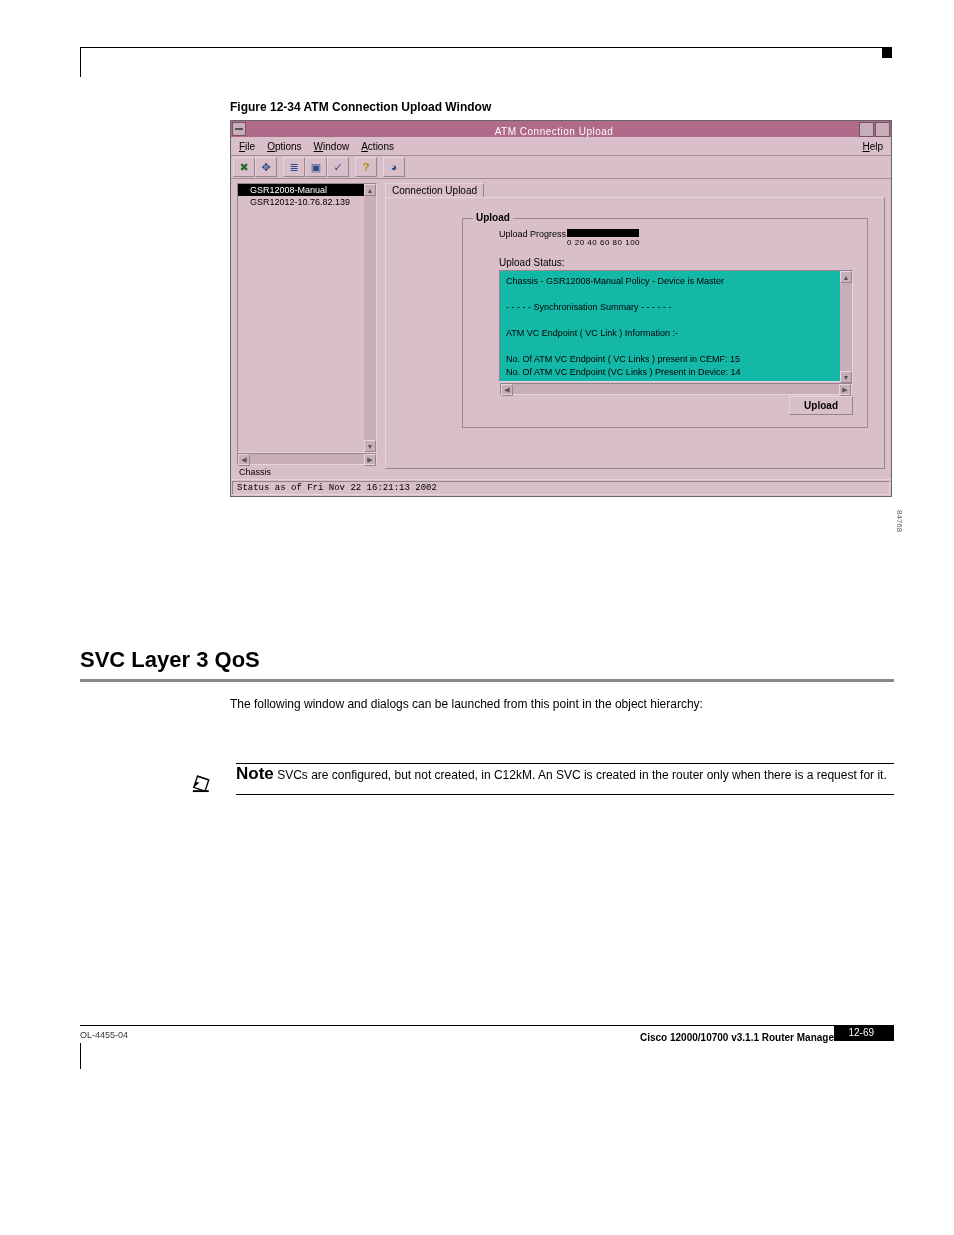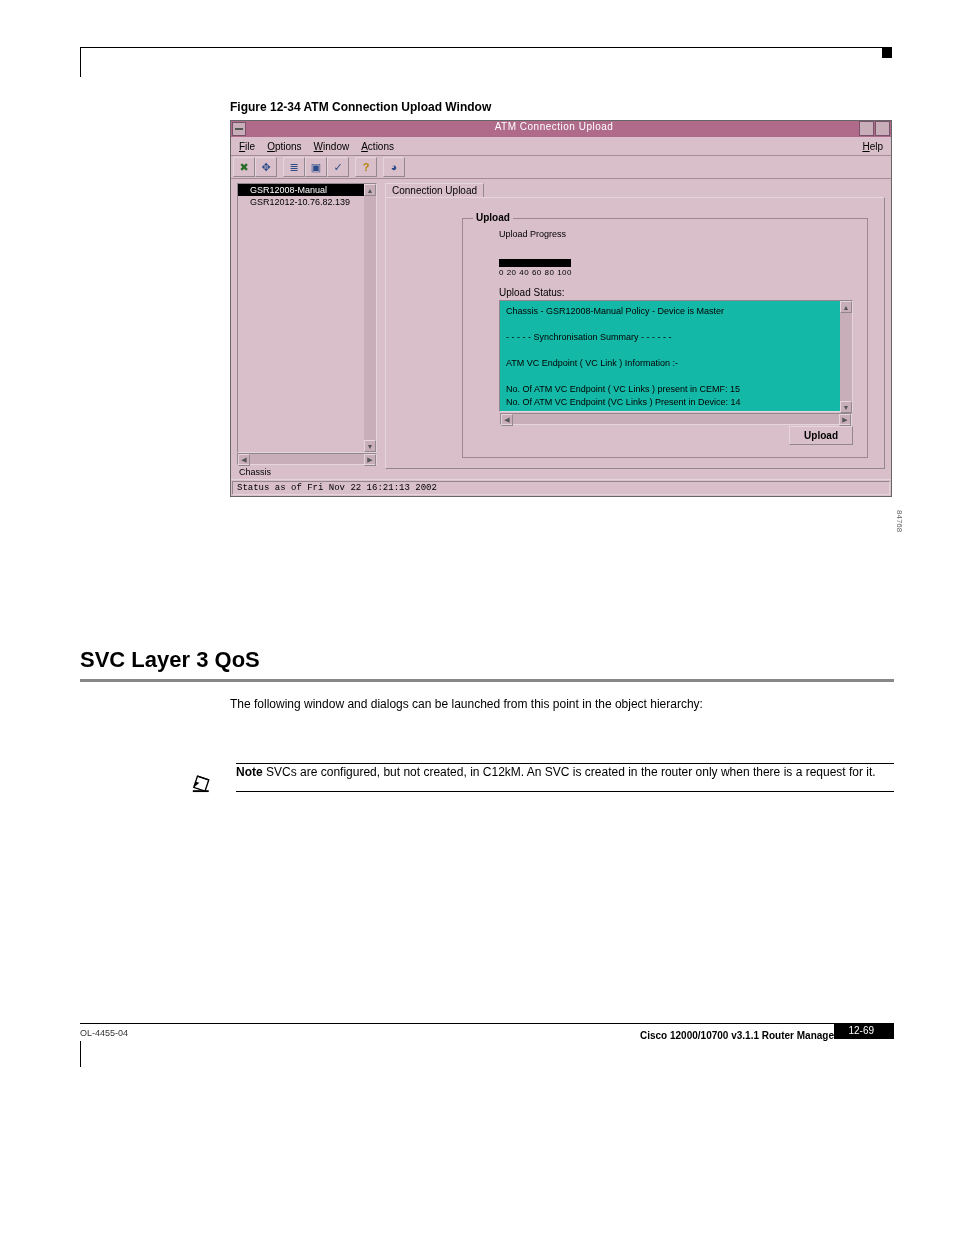--- a/index.html
+++ b/index.html
@@ -49,21 +49,21 @@
     margin-left: 150px;
     width: 660px;
     border: 1px solid #666;
     background: #d9bfc9;
     font-family: "Lucida Sans", Arial, sans-serif;
     font-size: 10px;
     position: relative;
   }
   .titlebar {
     display: flex;
-    align-items: flex-start;
+    align-items: flex-end;
     background: #b06a8a;
     color: #fff;
     height: 16px;
     font-size: 10px;
   }
   .titlebar .sysmenu {
     width: 14px;
     height: 14px;
     margin: 1px 4px 1px 1px;
     background: #c7aeb9;
@@ -223,23 +223,22 @@
     top: -7px;
     left: 10px;
     background: #d9bfc9;
     padding: 0 3px;
     font-size: 10px;
     font-weight: bold;
   }
   .row1 {
     display: flex;
     align-items: flex-start;
-    gap: 20px;
+    gap: 1px;
     font-size: 9px;
-    flex-direction: column;
   }
   .progress {
     width: 88px;
   }
   .pbar {
     height: 8px;
     background: #000;
     width: 72px;
     margin-bottom: 1px;
   }
@@ -337,21 +336,21 @@
   }
   .notebody { flex: 1; }
   .noterule {
     border: none;
     border-top: 1.5px solid #000;
     margin: 0;
   }
   .notelabel {
     font-weight: bold;
     margin: 8px 0 4px 0;
-    font-size: 12px;
+    font-size: 17px;
   }
   .notetext {
     font-size: 12px;
     line-height: 17px;
   }
   .noterule2 {
     border: none;
     border-top: 1px solid #000;
     margin: 10px 0 0 0;
   }

